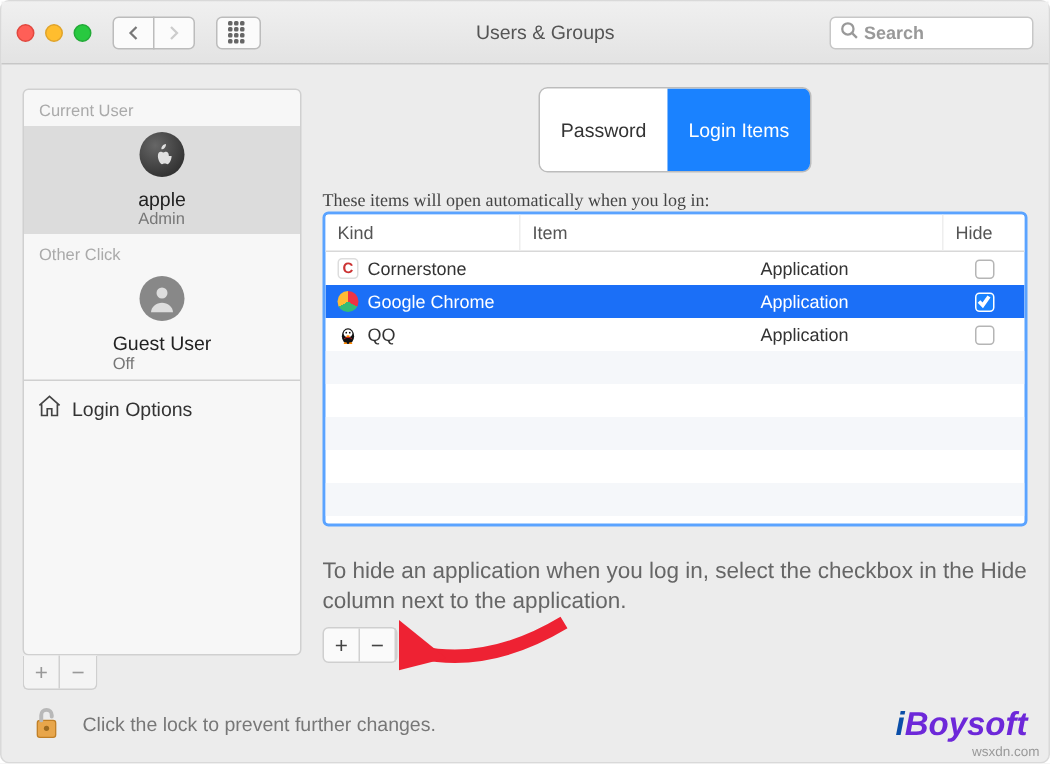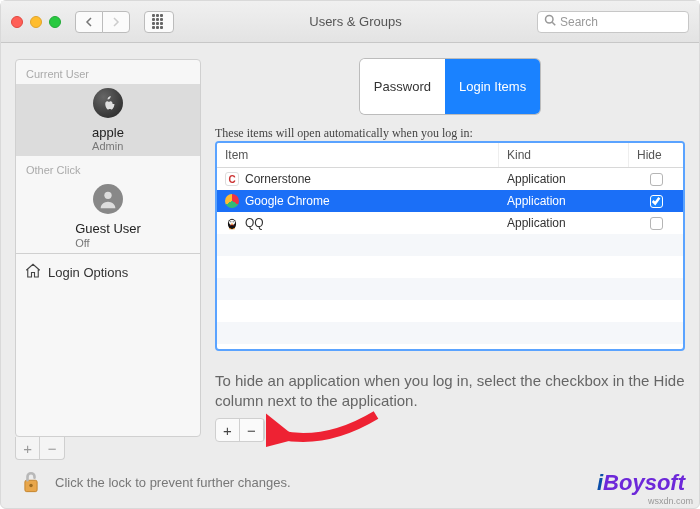--- a/index.html
+++ b/index.html
@@ -29,21 +29,21 @@
   .tl.grn{background:#28c940;border:1px solid #23aa38;}
   .navbtns{display:flex;}
   .navbtn{width:28px;height:22px;background:#fbfbfb;border:1px solid #bcbcbc;border-radius:4px;display:flex;align-items:center;justify-content:center;color:#888;}
   .navbtn.l{border-top-right-radius:0;border-bottom-right-radius:0;}
   .navbtn.r{border-top-left-radius:0;border-bottom-left-radius:0;margin-left:-1px;}
   .navbtn.disabled{color:#ccc;}
   .gridbtn{width:30px;height:22px;background:#fbfbfb;border:1px solid #bcbcbc;border-radius:4px;display:flex;align-items:center;justify-content:center;color:#555;margin-left:6px;}
   .grididots{display:flex;flex-wrap:wrap;width:14px;gap:1px;}
   .grididots i{width:3px;height:3px;background:#666;border-radius:1px;}
   .wintitle{flex:1;text-align:center;color:#555;font-size:13px;}
-  .searchbox{width:152px;height:22px;background:#fff;border:1px solid #c7c7c7;border-radius:4px;display:flex;align-items:center;padding:0 6px;gap:4px;color:#999;font-size:12px;}
+  .searchbox{width:136px;height:22px;background:#fff;border:1px solid #c7c7c7;border-radius:4px;display:flex;align-items:center;padding:0 6px;gap:4px;color:#999;font-size:12px;font-weight:bold;}
   .searchicon svg{width:12px;height:12px;stroke:#999;fill:none;stroke-width:2;}
 
   .body { display:flex; padding: 16px 14px 48px 14px; gap: 14px; height: calc(100% - 42px); }
   
   .sidebar { width: 186px; display:flex; flex-direction:column;}
   .userlist{flex:1;background:#f7f7f7;border:1px solid #d0d0d0;border-radius:4px;overflow:hidden;}
   .sectionlabel{font-size:11px;color:#aaa;padding:8px 10px 4px;}
   .userrow{display:flex;align-items:center;gap:8px;padding:4px 8px;flex-direction:column;}
   .userrow.selected{background:#dcdcdc;}
   .avatar{width:30px;height:30px;border-radius:50%;background:#888;display:flex;align-items:center;justify-content:center;overflow:hidden;}
@@ -201,22 +201,22 @@
     <div class="main">
       <div class="tabs">
         <div class="tabseg">
           <div class="tab">Password</div>
           <div class="tab active">Login Items</div>
         </div>
       </div>
       <div class="desc">These items will open automatically when you log in:</div>
       <div class="table">
         <div class="thead">
+          <div class="th col-kind">Kind</div>
           <div class="th col-item">Item</div>
-          <div class="th col-kind">Kind</div>
           <div class="th col-hide">Hide</div>
         </div>
         <div class="tbody">
           <div class="trow">
             <div class="td col-item">
                 <span class="appicon ic-cornerstone">C</span>
                 <span>Cornerstone</span>
               </div>
             <div class="td col-kind">Application</div>
             <div class="td col-hide">

